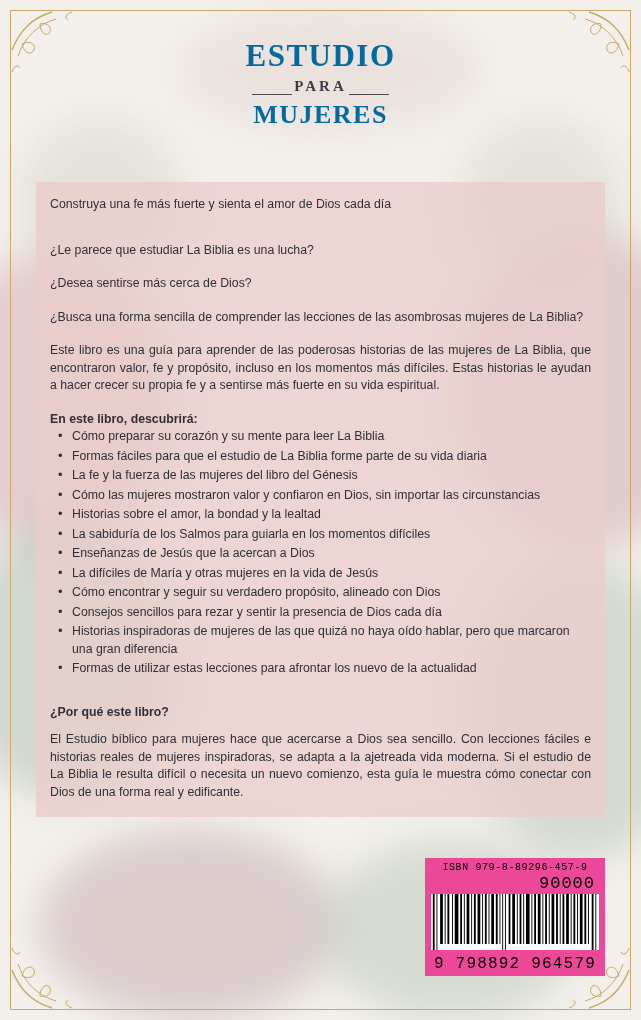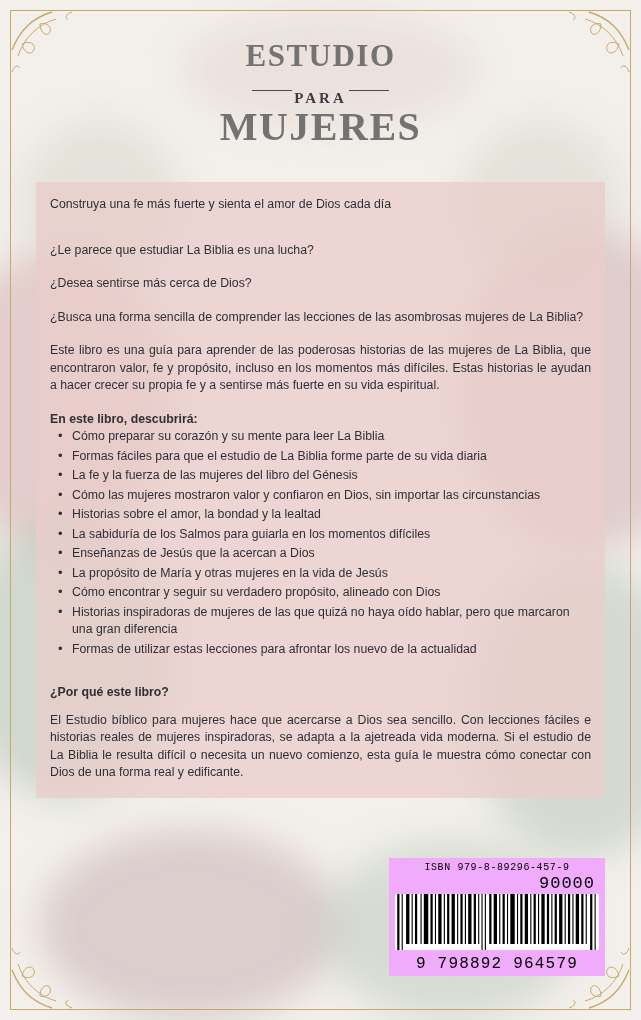--- a/index.html
+++ b/index.html
@@ -47,30 +47,30 @@
   .c-br { right: 10px; bottom: 10px; transform: scale(-1,-1); }
 
   .title-block {
     position: absolute; left: 0; right: 0; top: 38px;
     text-align: center;
     z-index: 5;
   }
   .title-line1, .title-line2, .title-line4 {
     font-family: "Liberation Serif", serif;
     font-weight: bold;
-    color: #737373;
+    color: #0369a1;
     letter-spacing: 1.5px;
   }
   .title-line1 { font-size: 31px; line-height: 36px; }
   .title-line2 { font-size: 31px; line-height: 36px; }
-  .title-line4 { font-size: 40px; line-height: 36px; }
+  .title-line4 { font-size: 26px; line-height: 36px; }
   .title-para {
-    display: flex; align-items: flex-start; justify-content: center;
+    display: flex; align-items: flex-end; justify-content: center;
     gap: 2px;
-    margin: 16px 0 2px;
+    margin: 4px 0 2px;
   }
   .title-para .rule {
     width: 40px; height: 1px; background: #4a4952;
   }
   .title-para .word {
     font-family: "Liberation Serif", serif;
     font-size: 15px; letter-spacing: 3px; color: #3d3c46; font-weight: bold;
   }
 
   .panel {
@@ -104,22 +104,22 @@
     content: "•";
     position: absolute; left: 8px; top: -1px;
     font-size: 13px; color: #2f2f38;
   }
   .why { font-weight: bold; margin: 26px 0 10px; }
   .closing { text-align: justify; }
 
   .barcode-box {
     position: absolute;
     right: 36px; bottom: 44px;
-    width: 216px;
-    background: #f0abfc;
+    width: 180px;
+    background: #ec4899;
     padding: 4px 6px 3px 6px;
     z-index: 6;
   }
   .isbn-text {
     text-align: center;
     font-family: "Liberation Mono", monospace;
     font-size: 10px;
     letter-spacing: 0.6px;
     color: #000;
     margin-bottom: 1px;
@@ -222,22 +222,23 @@
     <p class="sub">En este libro, descubrirá:</p>
 
     <ul class="bullets">
       <li>Cómo preparar su corazón y su mente para leer La Biblia</li>
       <li>Formas fáciles para que el estudio de La Biblia forme parte de su vida diaria</li>
       <li>La fe y la fuerza de las mujeres del libro del Génesis</li>
       <li>Cómo las mujeres mostraron valor y confiaron en Dios, sin importar las circunstancias</li>
       <li>Historias sobre el amor, la bondad y la lealtad</li>
       <li>La sabiduría de los Salmos para guiarla en los momentos difíciles</li>
       <li>Enseñanzas de Jesús que la acercan a Dios</li>
-      <li>La propósito de María y otras mujeres en la vida de Jesús</li>
+      <li>La difíciles de María y otras mujeres en la vida de Jesús</li>
       <li>Cómo encontrar y seguir su verdadero propósito, alineado con Dios</li>
+      <li>Consejos sencillos para rezar y sentir la presencia de Dios cada día</li>
       <li>Historias inspiradoras de mujeres de las que quizá no haya oído hablar, pero que marcaron una gran diferencia</li>
       <li>Formas de utilizar estas lecciones para afrontar los nuevo de la actualidad</li>
     </ul>
 
     <p class="why">¿Por qué este libro?</p>
     <p class="closing">El Estudio bíblico para mujeres hace que acercarse a Dios sea sencillo. Con lecciones fáciles e historias reales de mujeres inspiradoras, se adapta a la ajetreada vida moderna. Si el estudio de La Biblia le resulta difícil o necesita un nuevo comienzo, esta guía le muestra cómo conectar con Dios de una forma real y edificante.</p>
   </div>
 
   <div class="barcode-box">
     <div class="isbn-text">ISBN  979-8-89296-457-9</div>

